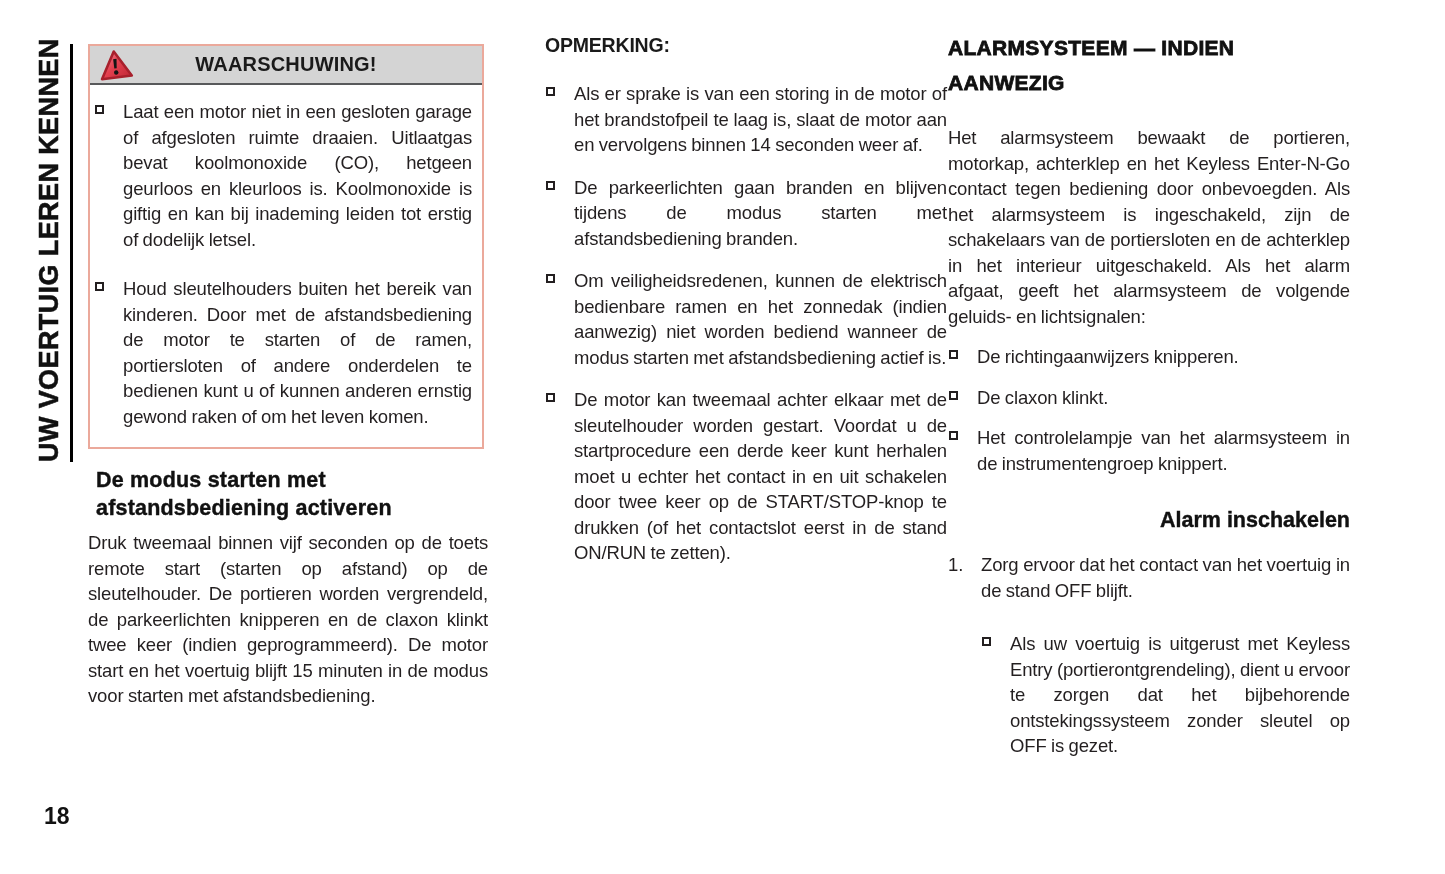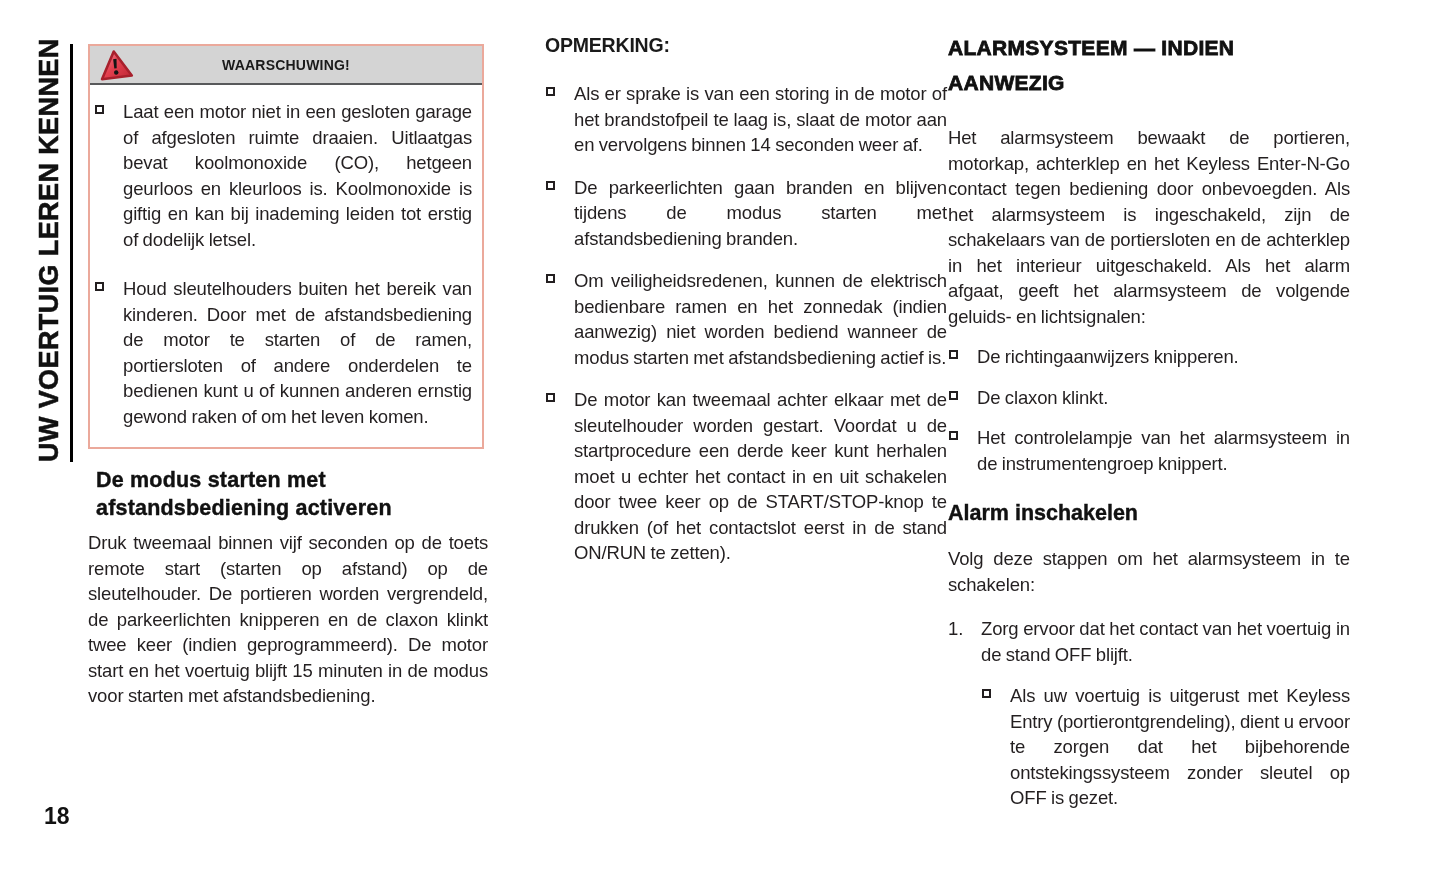--- a/index.html
+++ b/index.html
@@ -52,21 +52,21 @@
     border-bottom: 2px solid #58595b;
     height: 39px;
     display: flex;
     align-items: center;
     justify-content: center;
     position: relative;
   }
   .warning-icon { position: absolute; left: 7px; top: 2px; }
   .warning-title {
     font-weight: bold;
-    font-size: 14px;
+    font-size: 20px;
     letter-spacing: 0.2px;
     color: #1a1a1a;
   }
   .warning-body { padding: 14px 10px 18px 4px; }
   .warning-body .bullet + .bullet { margin-top: 24px; }
 
   
   .txt, .bullet {
     font-size: 18.5px;
     line-height: 25.5px;
@@ -124,35 +124,35 @@
     line-height: 35px;
     font-weight: bold;
     color: #111;
     -webkit-text-stroke: 0.8px #111;
     letter-spacing: 0.3px;
     text-align: left;
   }
   .col3-intro { margin-top: 25px; }
   .col3 .signal { margin-top: 15px; }
   .col3-subheading {
-    margin: 25px 0 0 0;
+    margin: 32px 0 0 0;
     font-size: 21.5px;
     font-weight: bold;
     color: #111;
     -webkit-text-stroke: 0.4px #111;
-    text-align: left;
+    text-align: right;
   }
   .steps-intro { margin-top: 20px; }
   .numbered {
     position: relative;
     padding-left: 33px;
     margin-top: 19px;
   }
   .numbered .num { position: absolute; left: 0; top: 0; }
-  .bullet.sub { margin-left: 33px; margin-top: 16px; }
+  .bullet.sub { margin-left: 33px; margin-top: 28px; }
 </style>
 </head>
 <body>
 
 <div class="page">
 
   <div class="sidebar-title">UW VOERTUIG LEREN KENNEN</div>
 
   <div class="page-number">18</div>
 
@@ -224,21 +224,20 @@
       <span class="sq"></span>
       <span>De claxon klinkt.</span>
     </div>
     <div class="bullet signal">
       <span class="sq"></span>
       <span>Het controlelampje van het alarmsysteem in de instrumentengroep knippert.</span>
     </div>
 
     <h3 class="col3-subheading">Alarm inschakelen</h3>
 
-    <p class="txt steps-intro">Volg deze stappen om het alarmsysteem in te schakelen:</p>
 
     <div class="txt numbered">
       <span class="num">1.</span>
       <span>Zorg ervoor dat het contact van het voertuig in de stand OFF blijft.</span>
     </div>
 
     <div class="bullet sub">
       <span class="sq"></span>
       <span>Als uw voertuig is uitgerust met Keyless Entry (portierontgrendeling), dient u ervoor te zorgen dat het bijbehorende ontstekingssysteem zonder sleutel op OFF is gezet.</span>
     </div>

